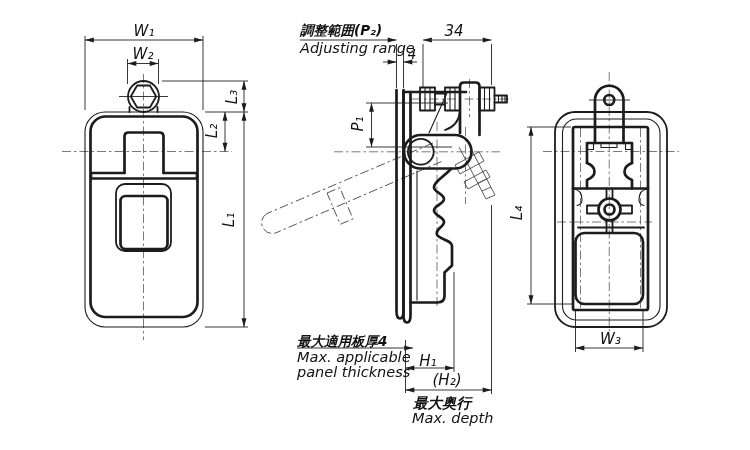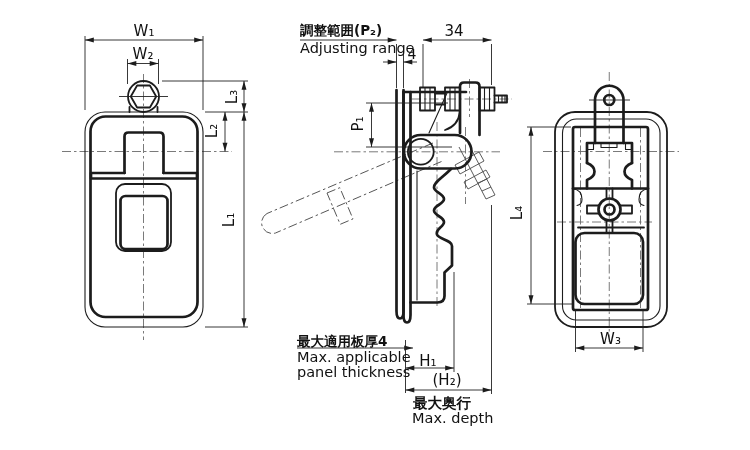--- a/index.html
+++ b/index.html
@@ -1,16 +1,16 @@
 <!DOCTYPE html>
 <html><head>
 <meta charset="utf-8">
 <style>
   html,body{margin:0;padding:0;background:#ffffff;}
-  #canvas{width:750px;height:450px;position:relative;background:#ffffff;overflow:hidden;}
+  #canvas{width:750px;height:450px;position:relative;background:#ffffff;overflow:hidden;font-style:italic;}
   svg{display:block;}
   .ln{stroke:#1c1c1c;fill:none;stroke-linecap:round;stroke-linejoin:round;}
   .s-thick{stroke-width:2.7;}
   .s-med{stroke-width:1.8;}
   .s-thin{stroke-width:1.1;}
   .dim{stroke:#222222;stroke-width:0.9;fill:none;}
   .cl{stroke:#6b6b6b;stroke-width:0.9;fill:none;stroke-dasharray:9 3 2.5 3;}
   .ph{stroke:#565656;stroke-width:1;fill:none;stroke-dasharray:9 3 2.5 3;}
   .ph2{stroke:#4a4a4a;stroke-width:0.9;fill:none;}
   text{fill:#111111;}

